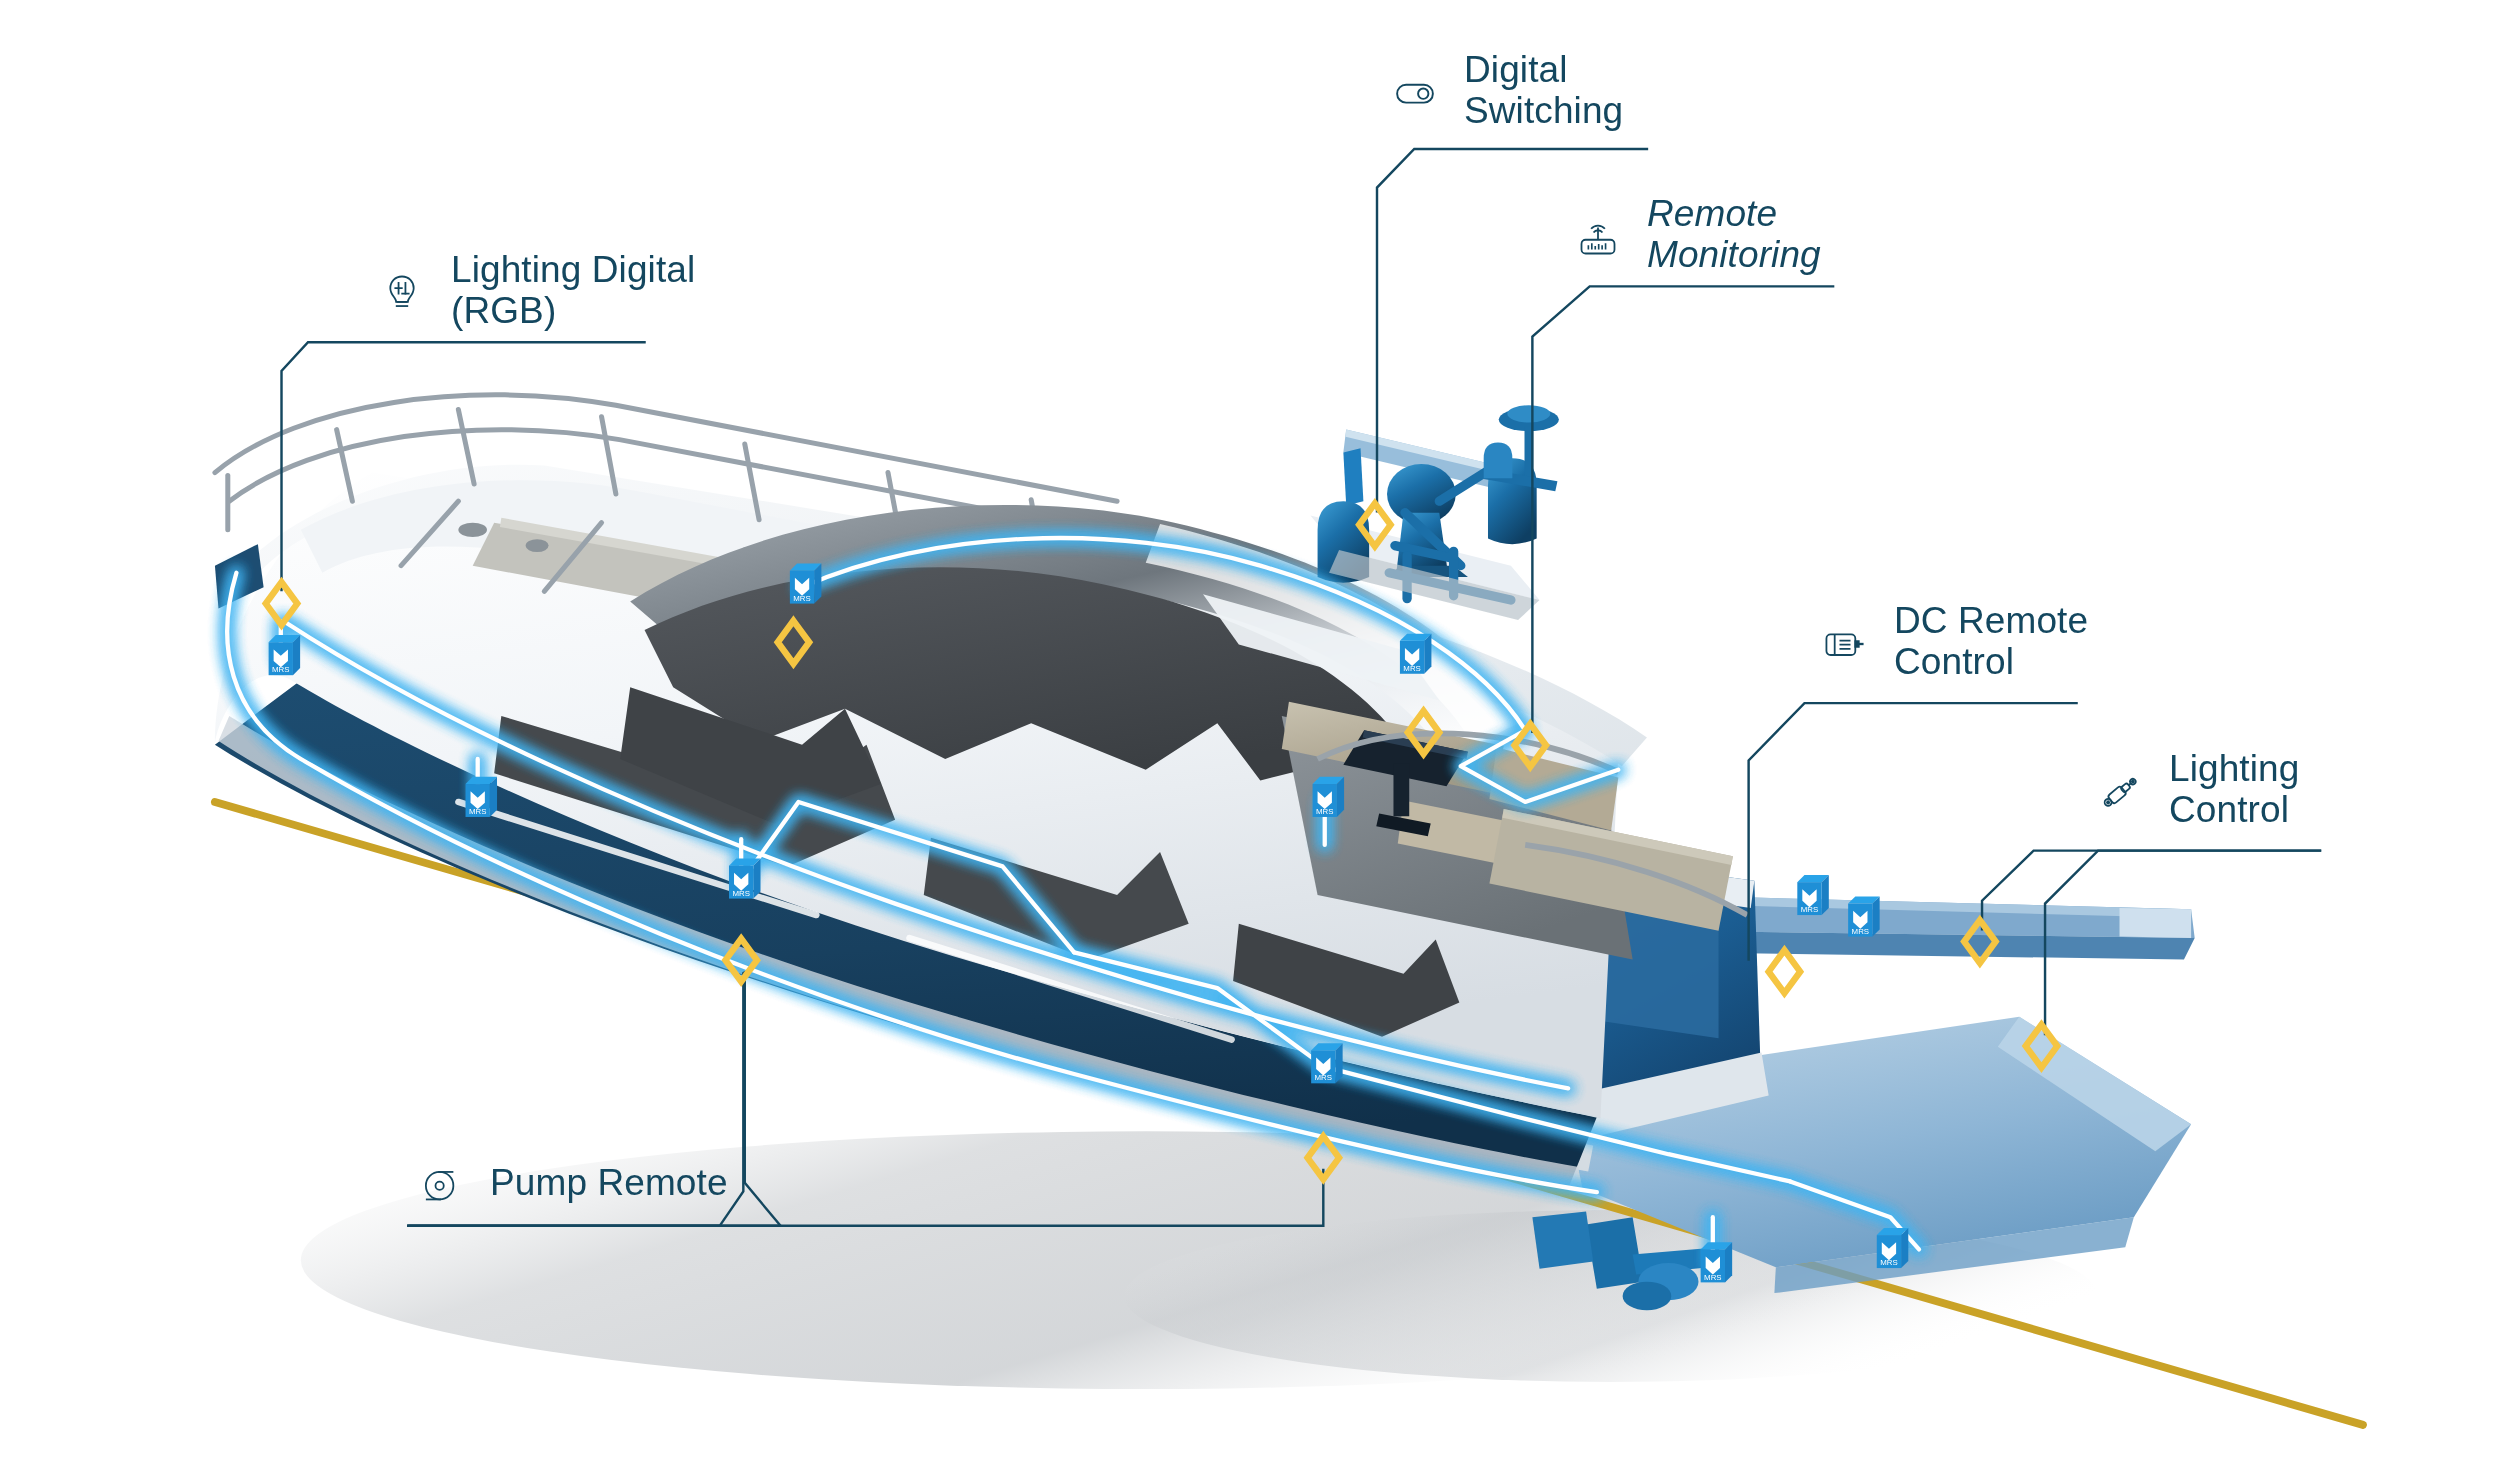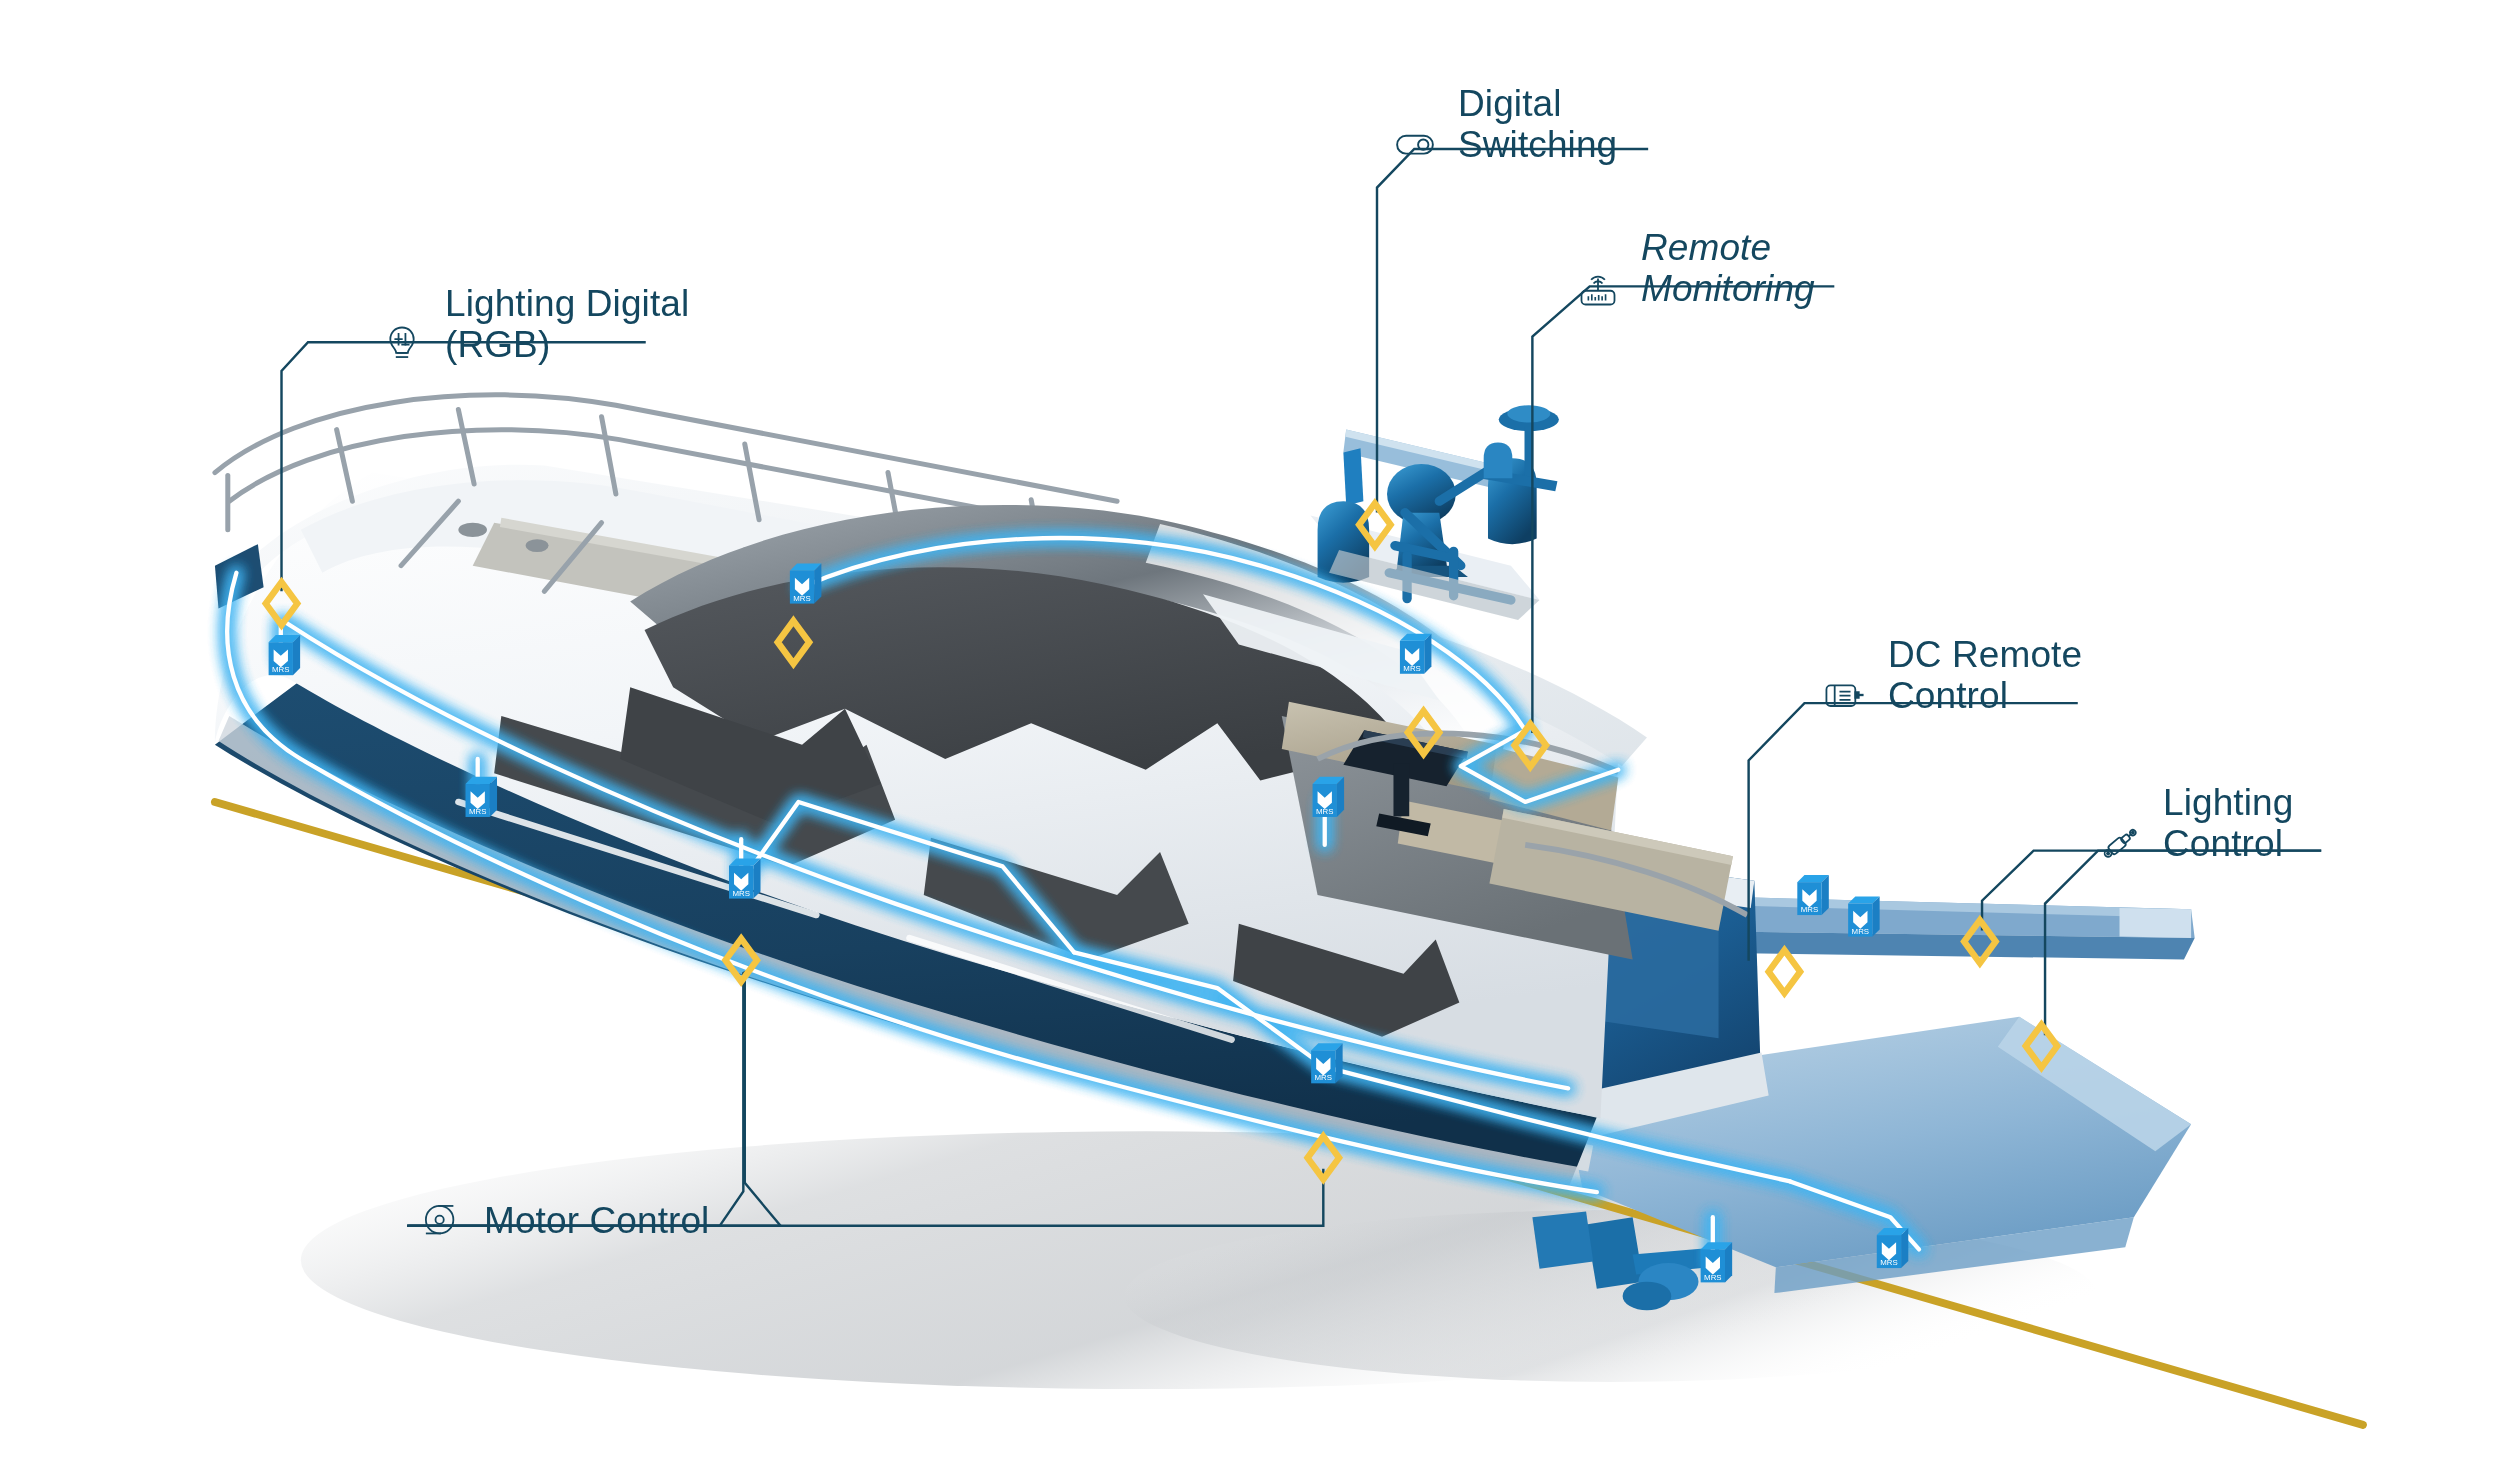--- a/index.html
+++ b/index.html
@@ -1,20 +1,20 @@
 <!DOCTYPE html>
 <html style="font-size:11.5px"><head>
 <meta charset="utf-8">
 <style>
   html,body{margin:0;padding:0;background:#ffffff;}
   body{width:2512px;height:1480px;position:relative;overflow:hidden;
        font-family:"Liberation Sans","DejaVu Sans",sans-serif;}
   #stage{position:absolute;inset:0;width:2512px;height:1480px;}
   svg.layer{position:absolute;left:0;top:0;width:2512px;height:1480px;overflow:visible;}
-  .callout{position:absolute;display:flex;align-items:flex-end;gap:21px;margin-top:34px;}
+  .callout{position:absolute;display:flex;align-items:center;gap:27px;}
   .callout .ico{flex:0 0 auto;width:44px;height:44px;margin-top:4.3px;}
   .callout .txt{color:#14475f;font-size:37px;line-height:1.12;font-weight:400;
                 letter-spacing:0.1px;white-space:pre-line;}
 </style>
 </head>
 <body>
 
 <div id="stage">
 
   <svg class="layer" viewBox="0 0 3508 2067">
@@ -512,17 +512,17 @@
 
   <div class="callout" style="left:419px; top:1159px;">
     <span class="ico">
       <svg viewBox="0 0 64 64" width="44" height="44" fill="none" stroke="#14475f" stroke-width="2.6">
         <circle cx="30" cy="33" r="20"></circle>
         <circle cx="30" cy="33" r="6"></circle>
         <path d="M28 13h22"></path>
         <path d="M10 53h22"></path>
       </svg>
     </span>
-    <span class="txt">Motor Control</span>
+    <span class="txt">Pump Remote</span>
   </div>
 
 </div>
 
 
 </body></html>

